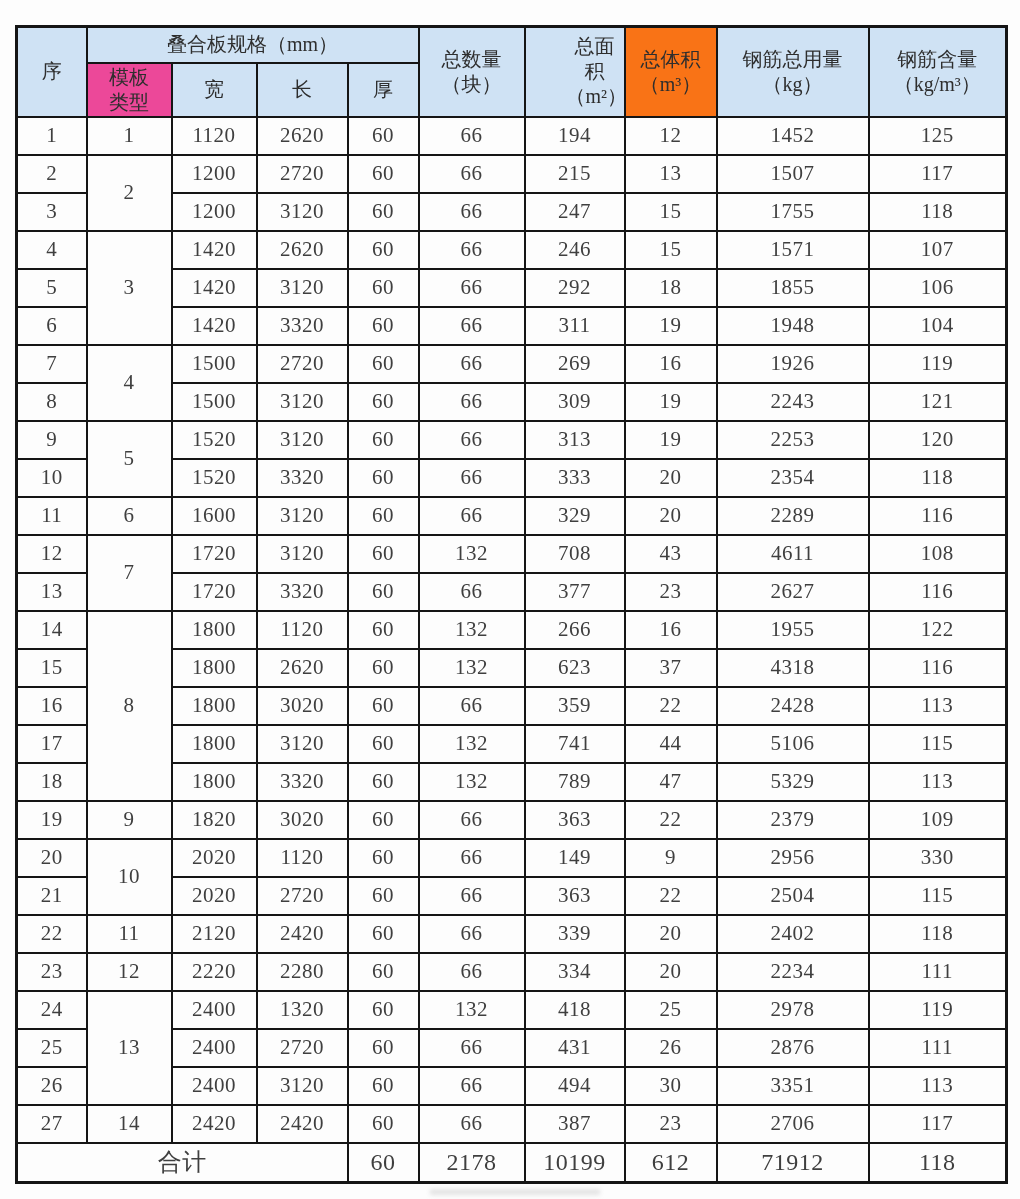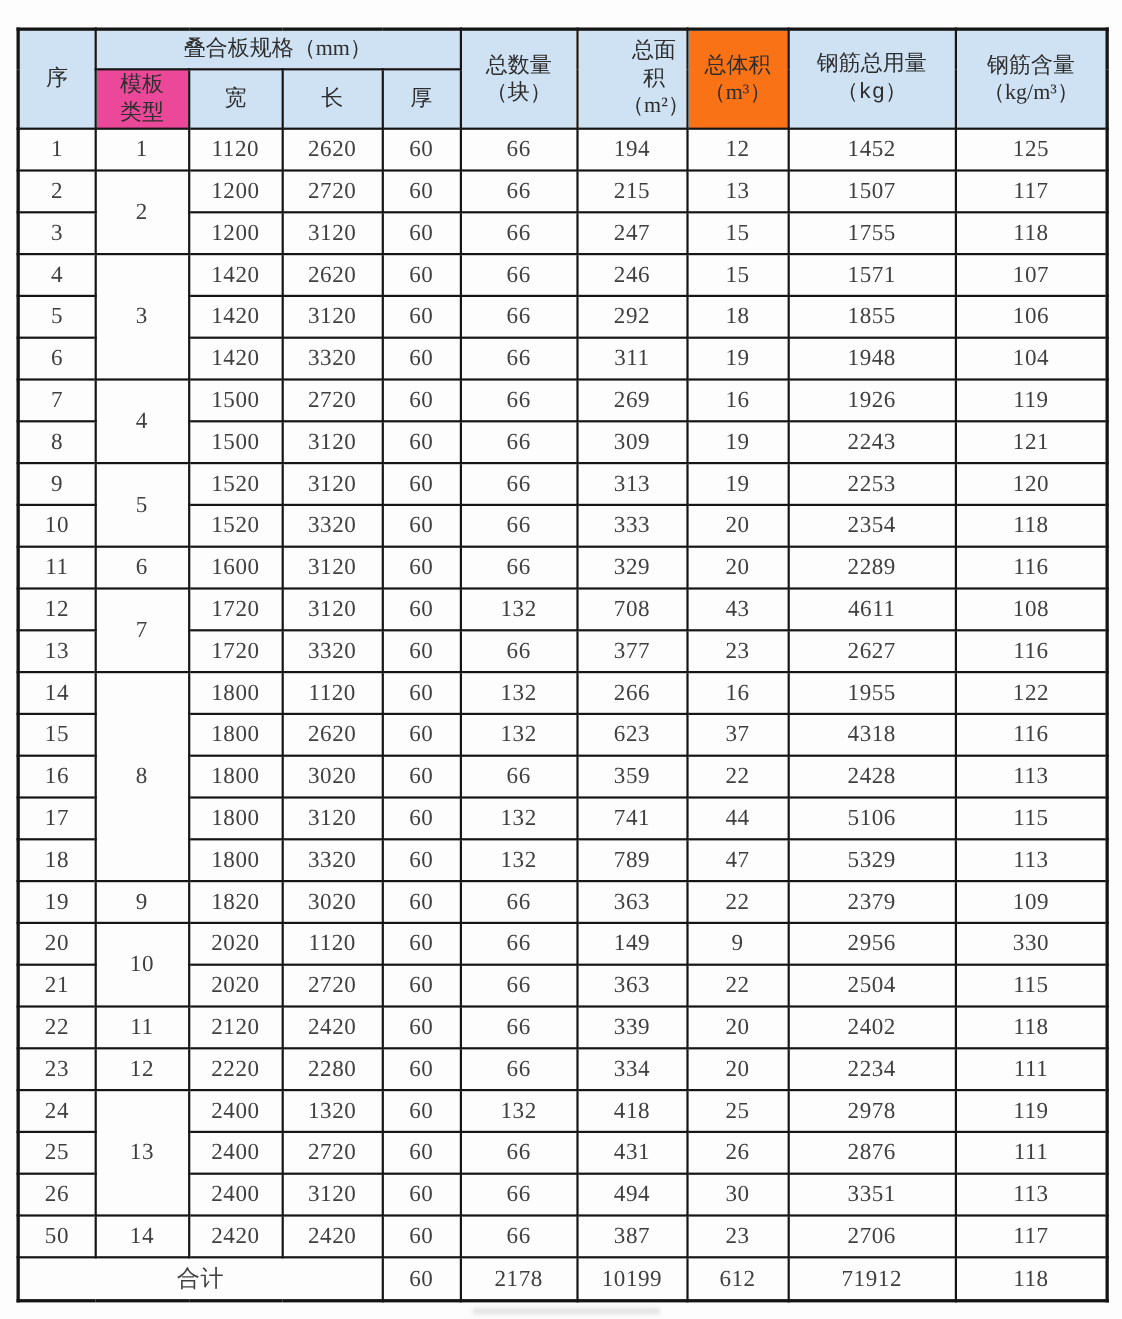--- a/index.html
+++ b/index.html
@@ -9,21 +9,21 @@
   table.slab{border-collapse:collapse;table-layout:fixed;width:990px;
              border:3px solid #151515;color:#3f3f3f;}
   th,td{border:2px solid #151515;text-align:center;vertical-align:middle;
         padding:0;overflow:hidden;}
   thead th{font-weight:normal;font-size:20px;color:#2e2e2e;line-height:1.25;}
   thead tr.hr1{height:36px;}
   thead tr.hr2{height:54px;}
   tbody tr{height:38px;}
   tbody td{font-size:21px;letter-spacing:0.5px;}
   tfoot tr{height:40px;}
-  tfoot td{font-size:21px;letter-spacing:0.5px;}
+  tfoot td{font-size:24px;letter-spacing:0.5px;}
   .twoline div{line-height:1.25;}
   .artifact{width:170px;height:6px;background:#d9d9d9;filter:blur(2px);
             margin:5px 0 0 415px;opacity:.7;}
 </style>
 </head>
 <body>
 
 <div class="page">
   <table class="slab">
     <colgroup>
@@ -47,21 +47,21 @@
           <div>（块）</div>
         </th>
         <th rowspan="2" class="twoline" style="background: rgb(207, 226, 244); padding-left: 40px;">
           <div>总面积</div>
           <div>（m²）</div>
         </th>
         <th rowspan="2" class="twoline" style="background: #f97316;">
           <div>总体积</div>
           <div>（m³）</div>
         </th>
-        <th rowspan="2" class="twoline" style="background: rgb(207, 226, 244); font-family: Liberation Mono, monospace;">
+        <th rowspan="2" class="twoline" style="background: rgb(207, 226, 244);">
           <div>钢筋总用量</div>
           <div>（kg）</div>
         </th>
         <th rowspan="2" class="twoline" style="background: rgb(207, 226, 244);">
           <div>钢筋含量</div>
           <div>（kg/m³）</div>
         </th>
       </tr>
       <tr class="hr2">
         <th class="twoline" style="background: #ec4899;">
@@ -367,21 +367,21 @@
           <td>2400</td>
           <td>3120</td>
           <td>60</td>
           <td>66</td>
           <td>494</td>
           <td>30</td>
           <td>3351</td>
           <td>113</td>
         </tr>
         <tr>
-          <td>50</td>
+          <td>27</td>
           <td>14</td>
           <td>2420</td>
           <td>2420</td>
           <td>60</td>
           <td>66</td>
           <td>387</td>
           <td>23</td>
           <td>2706</td>
           <td>117</td>
         </tr>

